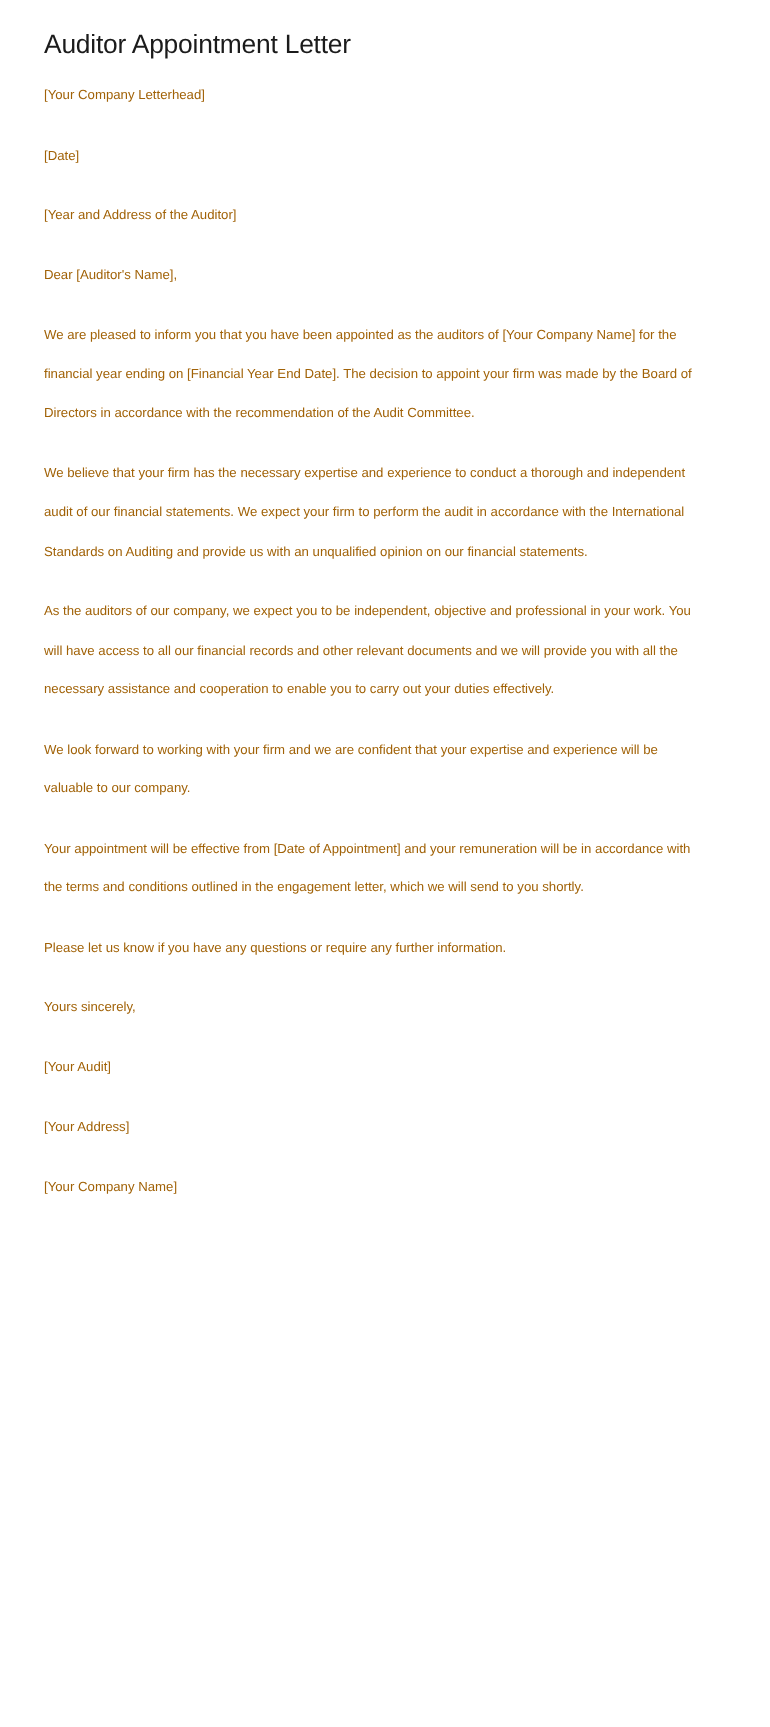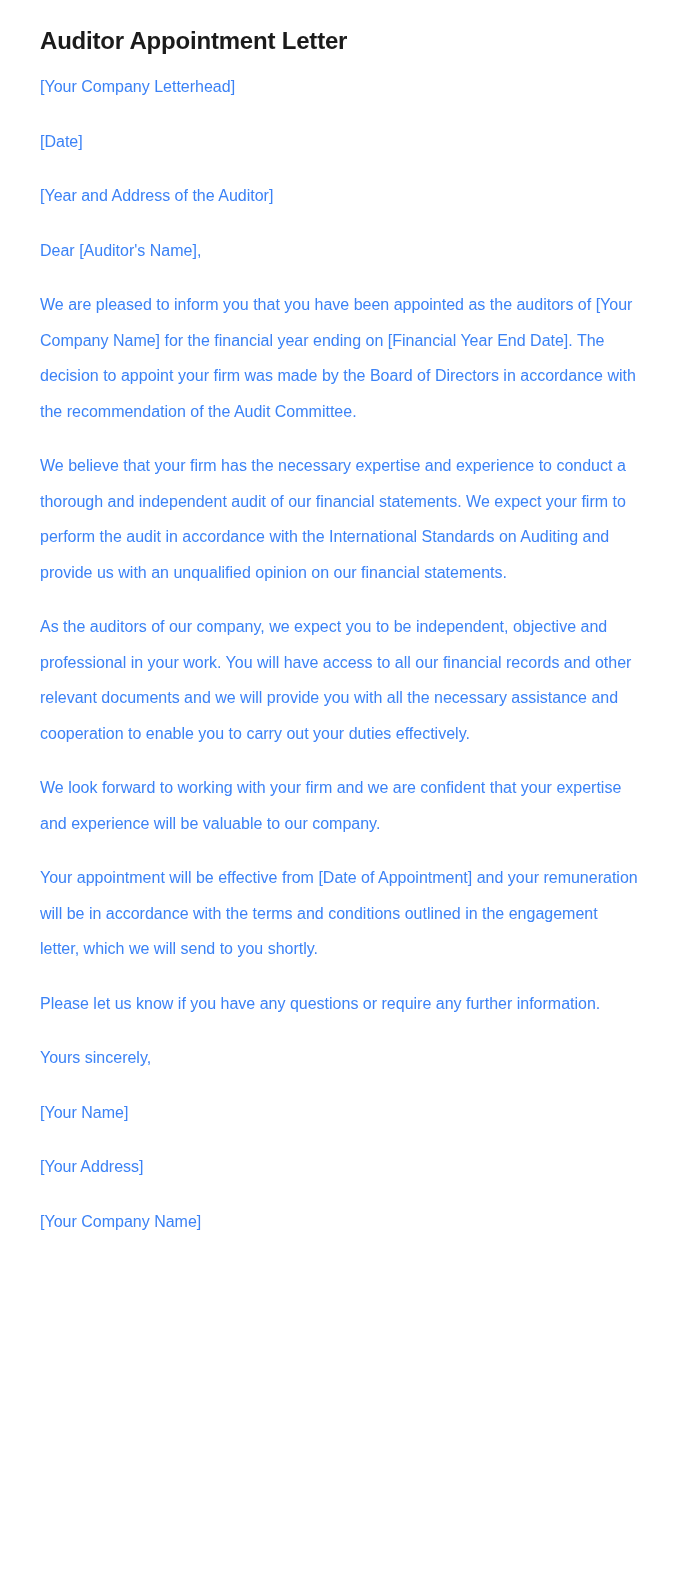--- a/index.html
+++ b/index.html
@@ -14,32 +14,32 @@
     color: #212121;
   }
   .page {
     padding: 25px 58px 30px 40px;
     box-sizing: border-box;
     width: 700px;
   }
   h1.doc-title {
     font-size: 24px;
     line-height: 32px;
-    font-weight: 700;
+    font-weight: 400;
     letter-spacing: -0.2px;
     color: #1b1b1b;
     margin: 0 0 12px 0;
   }
   p.doc-para {
-    font-size: 16px;
+    font-size: 12px;
     line-height: 35.5px;
     font-weight: 400;
     margin: 0 0 19px 0;
     max-width: 600px;
-    color: #3b82f6;
+    color: #a16207;
   }
 </style>
 </head>
 <body>
 
 <div class="page">
   <h1 class="doc-title">Auditor Appointment Letter</h1>
 
   <p class="doc-para">[Your Company Letterhead]</p>
 
@@ -56,18 +56,18 @@
   <p class="doc-para">As the auditors of our company, we expect you to be independent, objective and professional in your work. You will have access to all our financial records and other relevant documents and we will provide you with all the necessary assistance and cooperation to enable you to carry out your duties effectively.</p>
 
   <p class="doc-para">We look forward to working with your firm and we are confident that your expertise and experience will be valuable to our company.</p>
 
   <p class="doc-para">Your appointment will be effective from [Date of Appointment] and your remuneration will be in accordance with the terms and conditions outlined in the engagement letter, which we will send to you shortly.</p>
 
   <p class="doc-para">Please let us know if you have any questions or require any further information.</p>
 
   <p class="doc-para">Yours sincerely,</p>
 
-  <p class="doc-para">[Your Name]</p>
+  <p class="doc-para">[Your Audit]</p>
 
   <p class="doc-para">[Your Address]</p>
 
   <p class="doc-para">[Your Company Name]</p>
 </div>
 
 </body></html>

